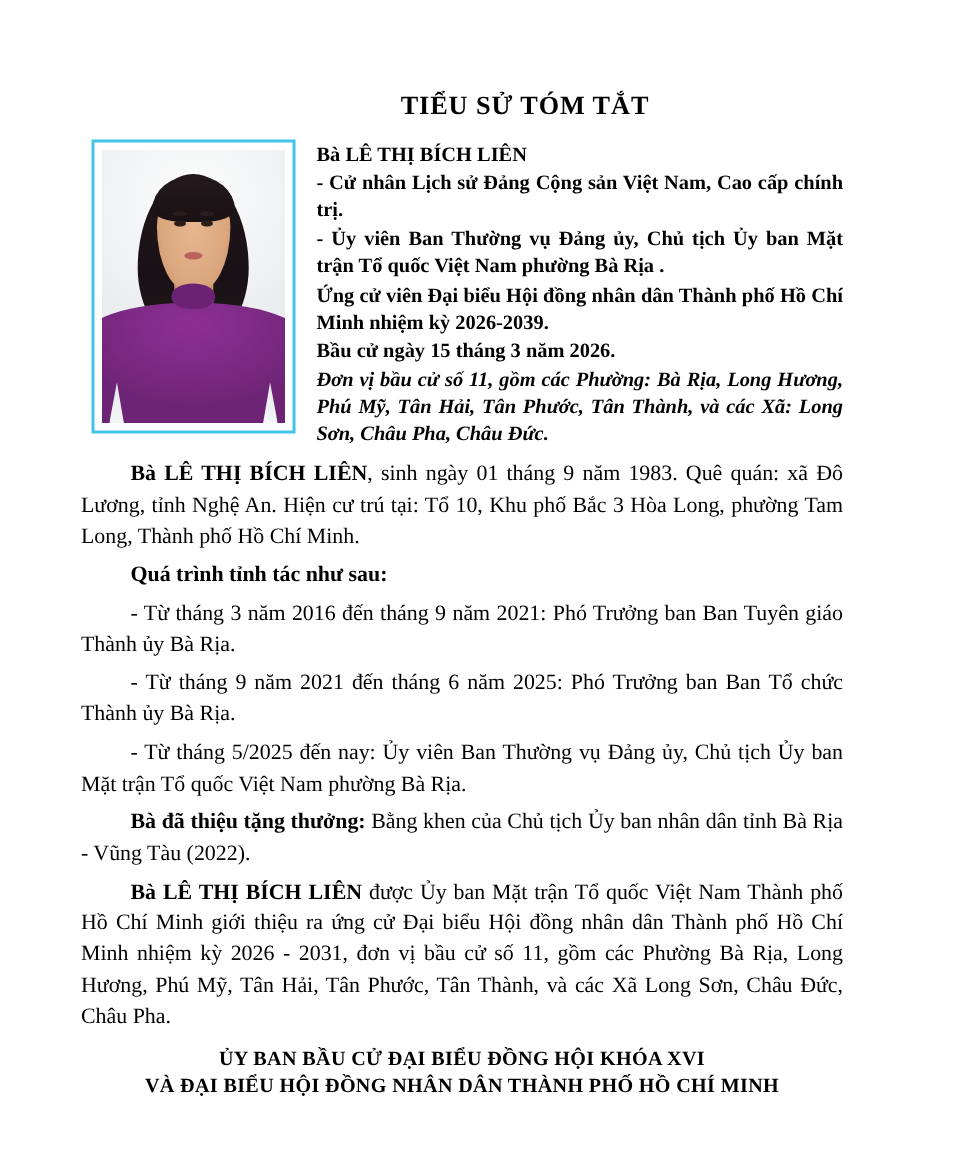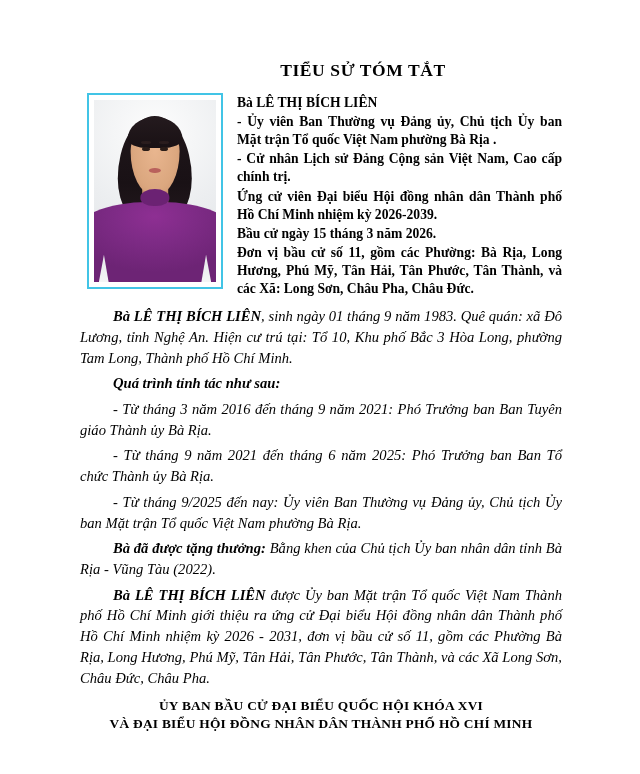--- a/index.html
+++ b/index.html
@@ -14,21 +14,21 @@
     font-family: "Liberation Serif", "DejaVu Serif", serif;
     color: #000000;
     overflow: hidden;
   }
 
   .page {
     position: relative;
     width: 640px;
     height: 570px;
     box-sizing: border-box;
-    padding: 0 78px 0 80px;
+    padding: 0 78px 0 54px;
   }
 
   
   .doc-title {
     text-align: center;
     font-size: 17.5px;
     font-weight: bold;
     letter-spacing: 0.6px;
     margin: 0;
     padding-top: 60px;
@@ -161,34 +161,34 @@
   .header-text p {
     margin: 0 0 1px 0;
     font-weight: bold;
     text-align: justify;
   }
   .header-text p.just {
     text-align: justify;
     text-align-last: left;
   }
   .header-text p.italic {
+    font-style: italic;
   }
 
   
   .body-text {
     clear: both;
     font-size: 14.6px;
     line-height: 1.42;
     padding-top: 7px;
   }
   .body-text p {
     margin: 0 0 6px 0;
     text-align: justify;
     text-indent: 33px;
-    font-style: italic;
   }
   .body-text p.tight {
     margin-bottom: 5px;
   }
   .body-text b { font-weight: bold; }
 
   
   .footer {
     clear: both;
     text-align: center;
@@ -223,44 +223,44 @@
         <div class="ph-mouth"></div>
         <div class="ph-shoulders"></div>
         <div class="ph-collar"></div>
         <div class="ph-gap-l"></div>
         <div class="ph-gap-r"></div>
       </div>
     </div>
 
     <div class="header-text">
       <p>Bà LÊ THỊ BÍCH LIÊN</p>
+      <p class="just">- Cử nhân Lịch sử Đảng Cộng sản Việt Nam, Cao cấp chính trị.</p>
       <p class="just">- Ủy viên Ban Thường vụ Đảng ủy, Chủ tịch Ủy ban Mặt trận Tổ quốc Việt Nam phường Bà Rịa .</p>
-      <p class="just">- Cử nhân Lịch sử Đảng Cộng sản Việt Nam, Cao cấp chính trị.</p>
       <p class="just">Ứng cử viên Đại biểu Hội đồng nhân dân Thành phố Hồ Chí Minh nhiệm kỳ 2026-2039.</p>
       <p>Bầu cử ngày 15 tháng 3 năm 2026.</p>
       <p class="just italic">Đơn vị bầu cử số 11, gồm các Phường: Bà Rịa, Long Hương, Phú Mỹ, Tân Hải, Tân Phước, Tân Thành, và các Xã: Long Sơn, Châu Pha, Châu Đức.</p>
     </div>
 
   </div>
 
   <div class="body-text">
 
     <p class="tight"><b>Bà LÊ THỊ BÍCH LIÊN</b><span>, sinh ngày 01 tháng 9 năm 1983. Quê quán: xã Đô Lương, tỉnh Nghệ An. Hiện cư trú tại: Tổ 10, Khu phố Bắc 3 Hòa Long, phường Tam Long, Thành phố Hồ Chí Minh.</span></p>
 
     <p class="tight"><b>Quá trình tỉnh tác như sau:</b></p>
 
     <p class="tight">- Từ tháng 3 năm 2016 đến tháng 9 năm 2021: Phó Trưởng ban Ban Tuyên giáo Thành ủy Bà Rịa.</p>
     <p class="tight">- Từ tháng 9 năm 2021 đến tháng 6 năm 2025: Phó Trưởng ban Ban Tổ chức Thành ủy Bà Rịa.</p>
-    <p class="tight">- Từ tháng 9/2025 đến nay: Ủy viên Ban Thường vụ Đảng ủy, Chủ tịch Ủy ban Mặt trận Tổ quốc Việt Nam phường Bà Rịa.</p>
-
-    <p class="tight"><b>Bà đã được tặng thưởng:</b><span> Bằng khen của Chủ tịch Ủy ban nhân dân tỉnh Bà Rịa - Vũng Tàu (2022).</span></p>
+    <p class="tight">- Từ tháng 5/2025 đến nay: Ủy viên Ban Thường vụ Đảng ủy, Chủ tịch Ủy ban Mặt trận Tổ quốc Việt Nam phường Bà Rịa.</p>
+
+    <p class="tight"><b>Bà đã thiệu tặng thưởng:</b><span> Bằng khen của Chủ tịch Ủy ban nhân dân tỉnh Bà Rịa - Vũng Tàu (2022).</span></p>
 
     <p class="tight"><b>Bà LÊ THỊ BÍCH LIÊN</b><span> được Ủy ban Mặt trận Tổ quốc Việt Nam Thành phố Hồ Chí Minh giới thiệu ra ứng cử Đại biểu Hội đồng nhân dân Thành phố Hồ Chí Minh nhiệm kỳ 2026 - 2031, đơn vị bầu cử số 11, gồm các Phường Bà Rịa, Long Hương, Phú Mỹ, Tân Hải, Tân Phước, Tân Thành, và các Xã Long Sơn, Châu Đức, Châu Pha.</span></p>
 
   </div>
 
   <div class="footer">
-    <div>ỦY BAN BẦU CỬ ĐẠI BIỂU QUỐC HỘI KHÓA XVI</div>
+    <div>ỦY BAN BẦU CỬ ĐẠI BIỂU ĐỒNG HỘI KHÓA XVI</div>
     <div>VÀ ĐẠI BIỂU HỘI ĐỒNG NHÂN DÂN THÀNH PHỐ HỒ CHÍ MINH</div>
 
   </div>
 
 </div>
 
 </body></html>

